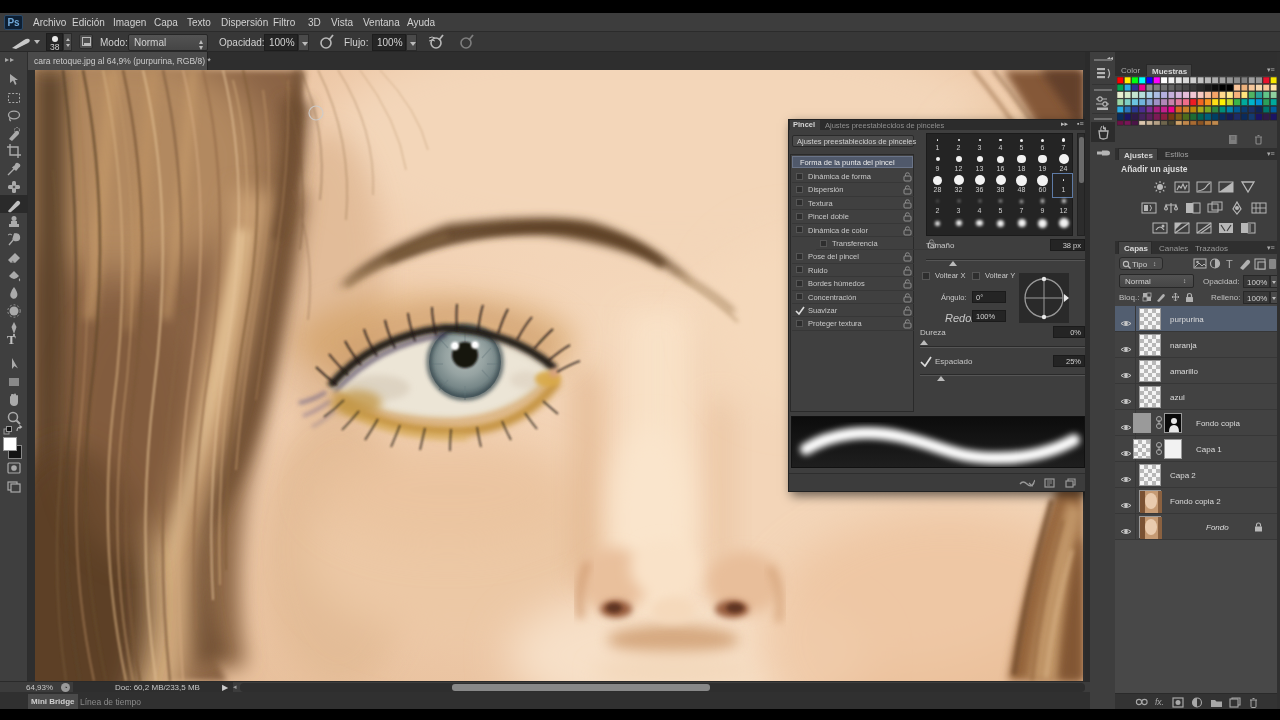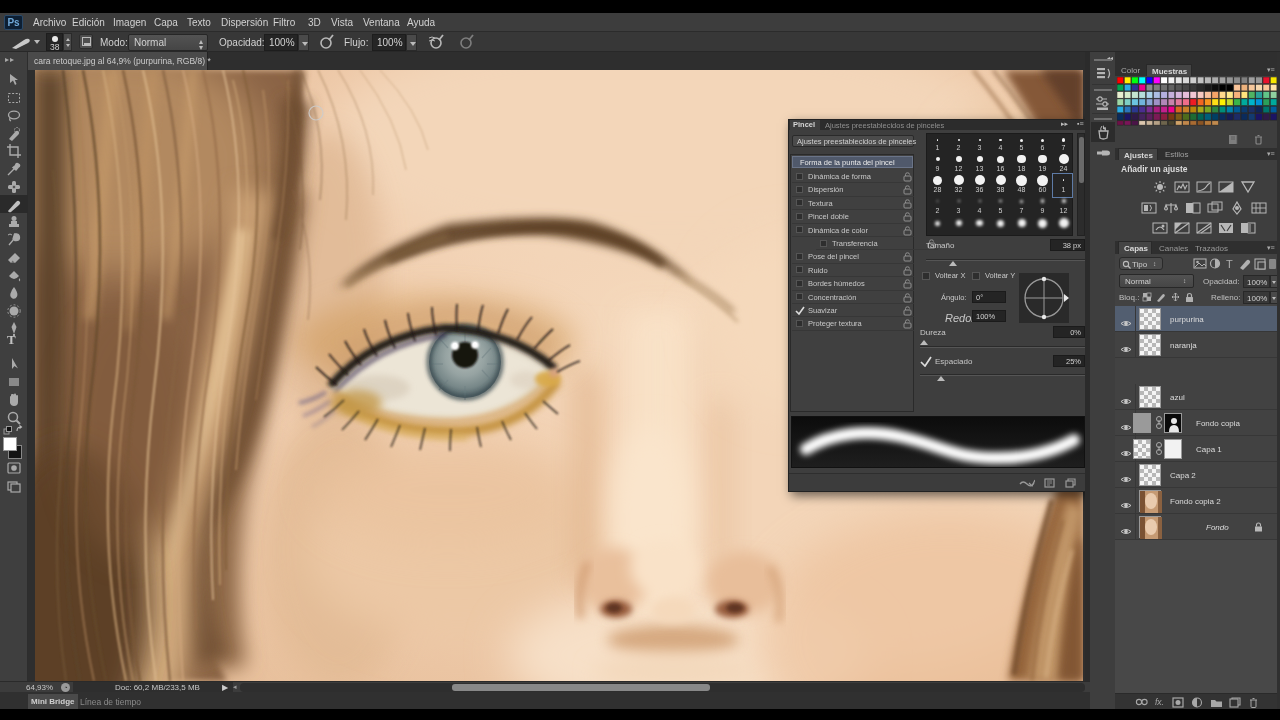--- a/index.html
+++ b/index.html
@@ -999,20 +999,29 @@
       </div>
       <div class="abs" style="left:0;top:91px;width:165px;height:26px;border-bottom:1px solid #373737;">
         <div class="abs" style="left:5px;top:8px;"><svg width="12" height="9" viewBox="0 0 12 9">
             <path d="M1 4.5 Q6 0.5 11 4.5 Q6 8.5 1 4.5 Z" fill="none" stroke="#c8c8c8" stroke-width="1"></path>
             <circle cx="6" cy="4.5" r="1.8" fill="#c8c8c8"></circle>
           </svg></div>
         <div class="abs" style="left:20px;top:0;width:1px;height:26px;background:#373737;"></div>
         <div class="abs" style="left:24px;top:2px;width:22px;height:22px;border:1px solid #999;background-image:linear-gradient(45deg,#b8b8b8 25%,transparent 25%,transparent 75%,#b8b8b8 75%),linear-gradient(45deg,#b8b8b8 25%,#f5f5f5 25%,#f5f5f5 75%,#b8b8b8 75%);background-size:8px 8px;background-position:0 0,4px 4px;background-color:#f5f5f5;"></div>
         <span class="abs" style="left:55px;top:9px;font-size:8px;color:#dcdcdc;white-space:nowrap;">naranja</span>
       </div>
+      <div class="abs" style="left:0;top:117px;width:165px;height:26px;border-bottom:1px solid #373737;">
+        <div class="abs" style="left:5px;top:8px;"><svg width="12" height="9" viewBox="0 0 12 9">
+            <path d="M1 4.5 Q6 0.5 11 4.5 Q6 8.5 1 4.5 Z" fill="none" stroke="#c8c8c8" stroke-width="1"></path>
+            <circle cx="6" cy="4.5" r="1.8" fill="#c8c8c8"></circle>
+          </svg></div>
+        <div class="abs" style="left:20px;top:0;width:1px;height:26px;background:#373737;"></div>
+        <div class="abs" style="left:24px;top:2px;width:22px;height:22px;border:1px solid #999;background-image:linear-gradient(45deg,#b8b8b8 25%,transparent 25%,transparent 75%,#b8b8b8 75%),linear-gradient(45deg,#b8b8b8 25%,#f5f5f5 25%,#f5f5f5 75%,#b8b8b8 75%);background-size:8px 8px;background-position:0 0,4px 4px;background-color:#f5f5f5;"></div>
+        <span class="abs" style="left:55px;top:9px;font-size:8px;color:#dcdcdc;white-space:nowrap;">amarillo</span>
+      </div>
       <div class="abs" style="left:0;top:143px;width:165px;height:26px;border-bottom:1px solid #373737;">
         <div class="abs" style="left:5px;top:8px;"><svg width="12" height="9" viewBox="0 0 12 9">
             <path d="M1 4.5 Q6 0.5 11 4.5 Q6 8.5 1 4.5 Z" fill="none" stroke="#c8c8c8" stroke-width="1"></path>
             <circle cx="6" cy="4.5" r="1.8" fill="#c8c8c8"></circle>
           </svg></div>
         <div class="abs" style="left:20px;top:0;width:1px;height:26px;background:#373737;"></div>
         <div class="abs" style="left:24px;top:2px;width:22px;height:22px;border:1px solid #999;background-image:linear-gradient(45deg,#b8b8b8 25%,transparent 25%,transparent 75%,#b8b8b8 75%),linear-gradient(45deg,#b8b8b8 25%,#f5f5f5 25%,#f5f5f5 75%,#b8b8b8 75%);background-size:8px 8px;background-position:0 0,4px 4px;background-color:#f5f5f5;"></div>
         <span class="abs" style="left:55px;top:9px;font-size:8px;color:#dcdcdc;white-space:nowrap;">azul</span>
       </div>
       <div class="abs" style="left:0;top:169px;width:165px;height:26px;border-bottom:1px solid #373737;">

